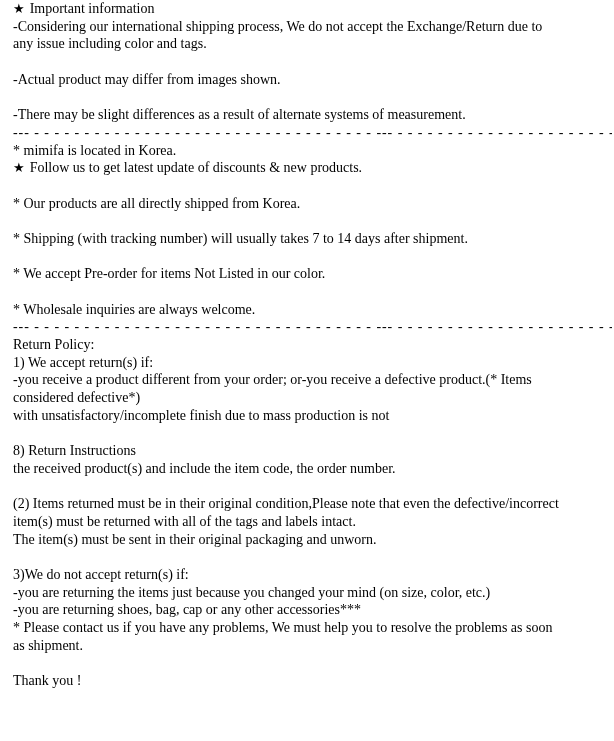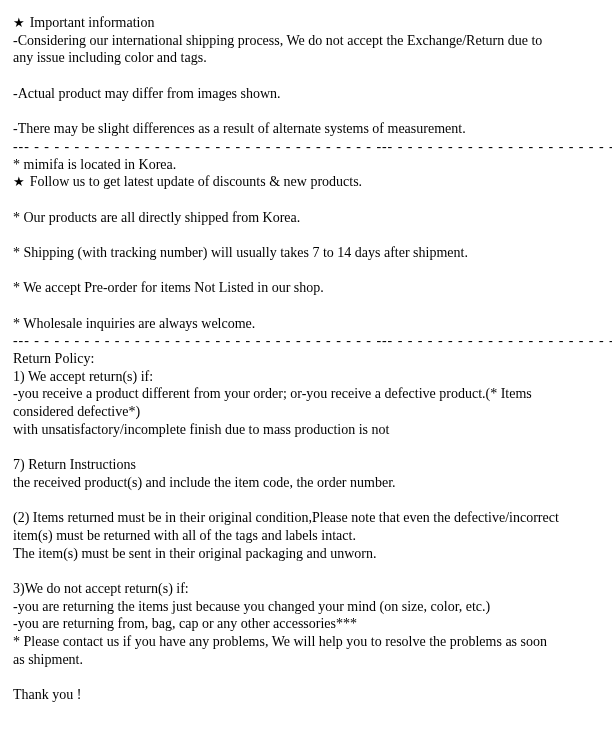--- a/index.html
+++ b/index.html
@@ -7,21 +7,21 @@
   body {
     width: 614px;
     height: 741px;
     background: #ffffff;
     overflow: hidden;
   }
   #doc {
     box-sizing: border-box;
     width: 614px;
     height: 741px;
-    padding: 14px 2px 0 13px;
+    padding: 0 2px 0 13px;
     font-family: "Liberation Serif", "DejaVu Serif", serif;
     font-size: 14px;
     color: #000000;
   }
   .ln {
     height: 17.7px;
     line-height: 17.7px;
     white-space: pre;
     overflow: hidden;
   }
@@ -46,37 +46,37 @@
     <div class="ln"></div>
     <div class="ln">-There may be slight differences as a result of alternate systems of measurement.</div>
     <div class="ln sep">--- - - - - - - - - - - - - - - - - - - - - - - - - - - - - - - - - - - --- - - - - - - - - - - - - - - - - - - - - - - </div>
     <div class="ln">* mimifa is located in Korea.</div>
     <div class="ln"><span class="star">★</span><span>Follow us to get latest update of discounts &amp; new products.</span></div>
     <div class="ln"></div>
     <div class="ln">* Our products are all directly shipped from Korea.</div>
     <div class="ln"></div>
     <div class="ln">* Shipping (with tracking number) will usually takes 7 to 14 days after shipment.</div>
     <div class="ln"></div>
-    <div class="ln">* We accept Pre-order for items Not Listed in our shop.</div>
+    <div class="ln">* We accept Pre-order for items Not Listed in our color.</div>
     <div class="ln"></div>
     <div class="ln">* Wholesale inquiries are always welcome.</div>
     <div class="ln sep">--- - - - - - - - - - - - - - - - - - - - - - - - - - - - - - - - - - - --- - - - - - - - - - - - - - - - - - - - - - - </div>
     <div class="ln">Return Policy:</div>
     <div class="ln">1) We accept return(s) if:</div>
     <div class="ln">-you receive a product different from your order; or-you receive a defective product.(* Items</div>
     <div class="ln">considered defective*)</div>
     <div class="ln">with unsatisfactory/incomplete finish due to mass production is not</div>
     <div class="ln"></div>
-    <div class="ln">7) Return Instructions</div>
+    <div class="ln">8) Return Instructions</div>
     <div class="ln">the received product(s) and include the item code, the order number.</div>
     <div class="ln"></div>
     <div class="ln">(2) Items returned must be in their original condition,Please note that even the defective/incorrect</div>
     <div class="ln">item(s) must be returned with all of the tags and labels intact.</div>
     <div class="ln">The item(s) must be sent in their original packaging and unworn.</div>
     <div class="ln"></div>
     <div class="ln">3)We do not accept return(s) if:</div>
     <div class="ln">-you are returning the items just because you changed your mind (on size, color, etc.)</div>
-    <div class="ln">-you are returning from, bag, cap or any other accessories***</div>
-    <div class="ln">* Please contact us if you have any problems, We will help you to resolve the problems as soon</div>
+    <div class="ln">-you are returning shoes, bag, cap or any other accessories***</div>
+    <div class="ln">* Please contact us if you have any problems, We must help you to resolve the problems as soon</div>
     <div class="ln">as shipment.</div>
     <div class="ln"></div>
     <div class="ln">Thank you !</div>
   </div>
 
 </body></html>

